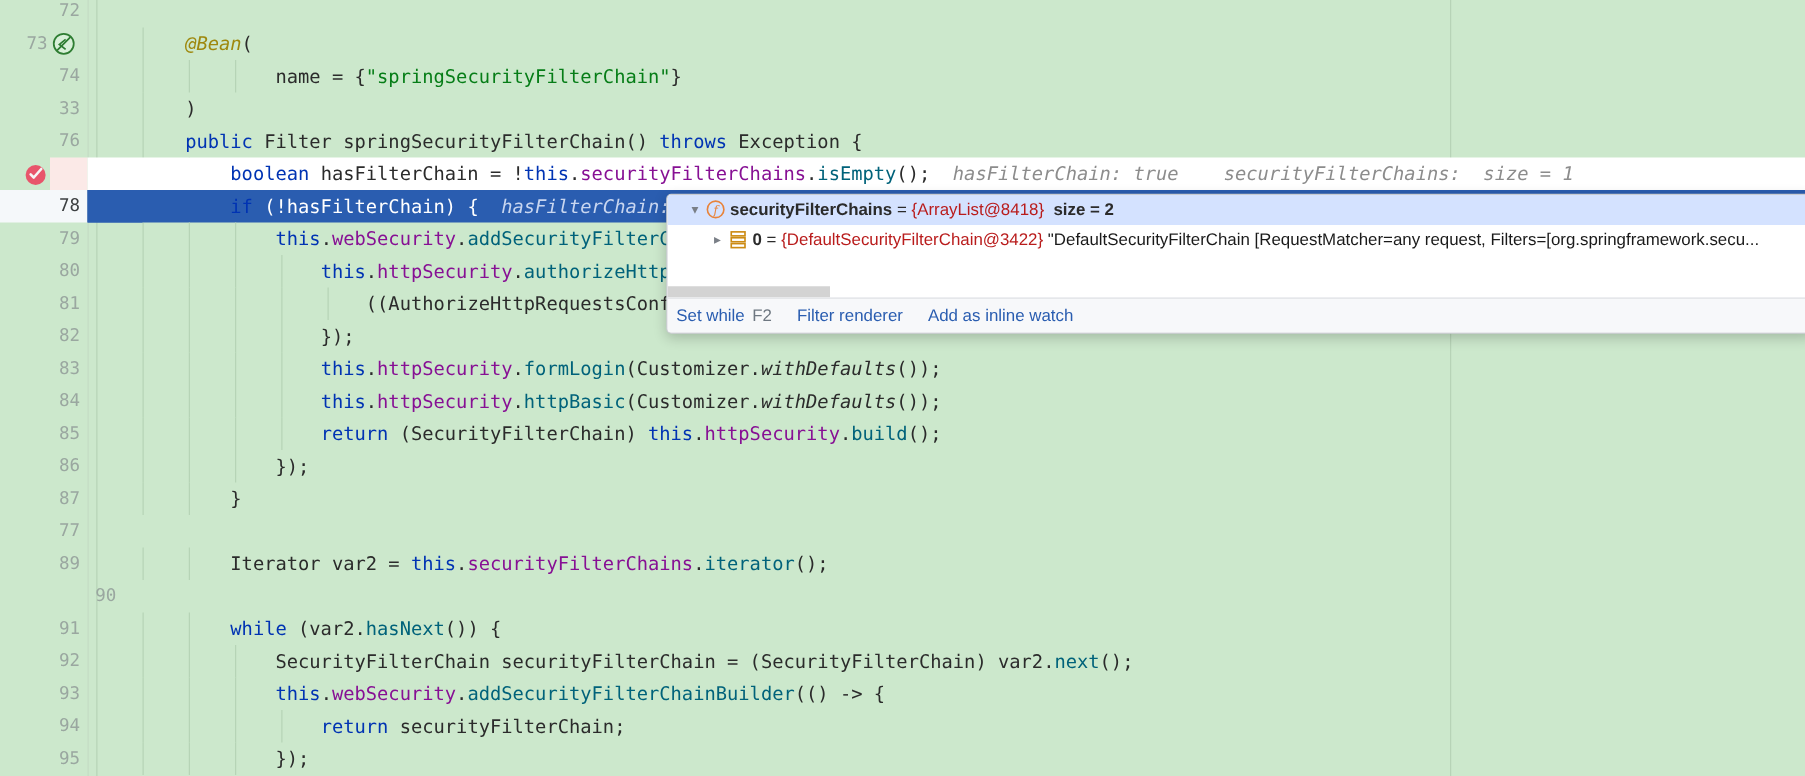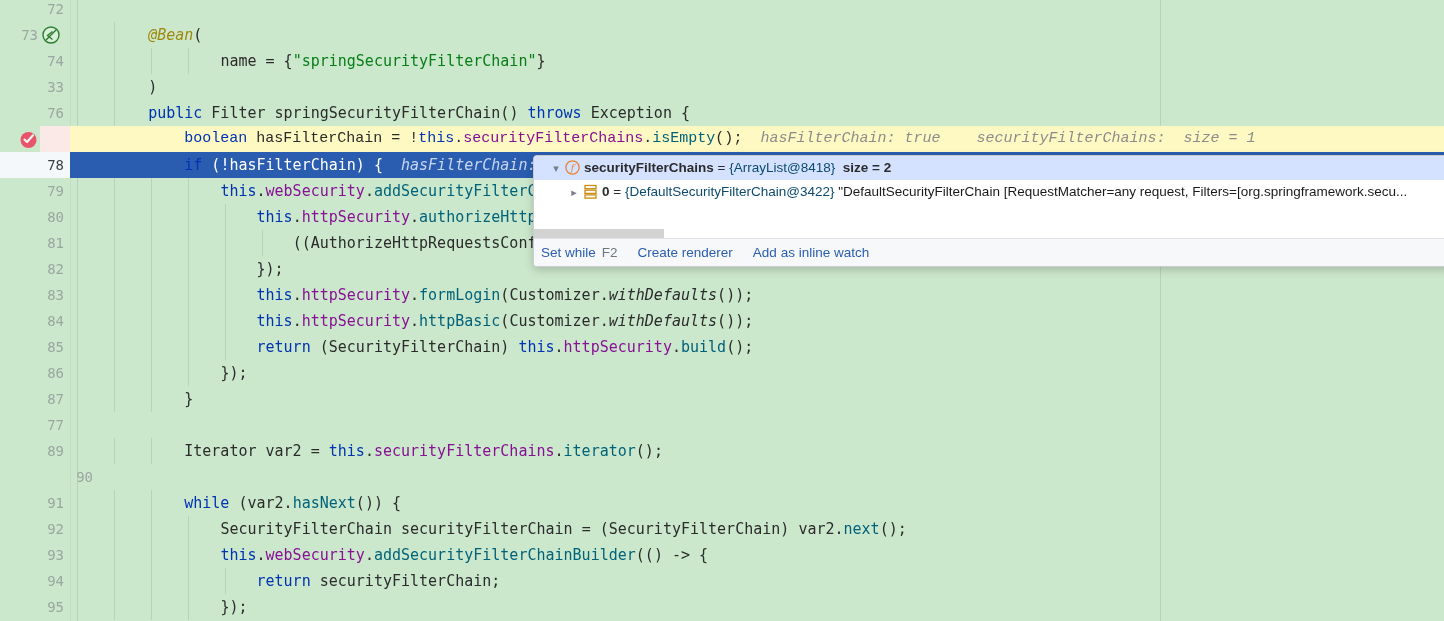--- a/index.html
+++ b/index.html
@@ -32,21 +32,21 @@
   .codecell{
     position:absolute;left:70px;top:0;right:0;height:26px;
     white-space:pre;line-height:26px;
   }
   .code-pad{display:inline-block;width:42px;}
 
   
   .row-exec .codecell{background:#2a5db0;color:#ffffff;}
   .row-exec .gutter{background:#f5f8fa;color:#3c3f41;}
   .row-exec .execbar{position:absolute;left:70px;top:0;width:45px;height:26px;background:#2a5db0;}
-  .row-modified .codecell{background:#fef9c3;font-family:Liberation Mono, monospace;}
+  .row-modified .codecell{background:#ffffff;}
   .row-modified .gutterbg{position:absolute;left:40px;top:0;width:30px;height:26px;background:#fbe9e7;}
 
   
   .kw      {color:#0033b3;}
   .fld     {color:#871094;}
   .mth     {color:#00627a;}
   .str     {color:#067d17;}
   .anno    {color:#9e880d;font-style:italic;}
   .stat    {color:#2b2b2b;font-style:italic;}
   .plain   {color:#2b2b2b;}
@@ -79,21 +79,21 @@
   .pnode{
     position:relative;height:24px;line-height:24px;
     font-size:13.5px;white-space:nowrap;
     padding-left:14px;box-sizing:border-box;
   }
   .pnode.sel{background:#d4e2ff;}
   .twisty{display:inline-block;width:16px;color:#7a7f87;font-size:11px;text-align:center;vertical-align:middle;}
   .ficon{display:inline-block;width:17px;height:17px;vertical-align:-4px;margin-right:3px;}
   .pname{color:#2b2b2b;font-weight:bold;}
   .peq{color:#2b2b2b;}
-  .pref{color:#0c4a6e;}
+  .pref{color:#b91c1c;}
   .psize{color:#2b2b2b;font-weight:bold;}
   .pstr{color:#1a1a1a;}
   .pidx{color:#2b2b2b;font-weight:bold;}
 
   .hscroll{position:absolute;left:0;bottom:28px;height:9px;width:100%;}
   .hscroll .thumb{position:absolute;left:0;top:0;height:9px;width:130px;background:#d3d3d3;border-radius:0;}
 
   .popup-actions{
     position:absolute;left:0;right:0;bottom:0;height:28px;
     background:#f7f8fa;border-top:1px solid #dfe1e5;
@@ -167,18 +167,18 @@
             </svg></span><span class="pidx">0</span><span class="peq"> </span><span class="peq">=</span><span class="peq"> </span><span class="pref">{DefaultSecurityFilterChain@3422}</span><span class="peq"> </span><span class="pstr">"DefaultSecurityFilterChain [RequestMatcher=any request, Filters=[org.springframework.secu...</span>
       </div>
 
     </div>
 
     <div class="hscroll">
       <div class="thumb"></div>
     </div>
 
     <div class="popup-actions">
-      <span class="act">Set while</span><span class="actkey">F2</span><span class="act sp">Create renderer</span><span class="act">Add as inline watch</span>
+      <span class="act">Set while</span><span class="actkey">F2</span><span class="act sp">Filter renderer</span><span class="act">Add as inline watch</span>
     </div>
 
   </div>
 
 </div>
 
 </body></html>

